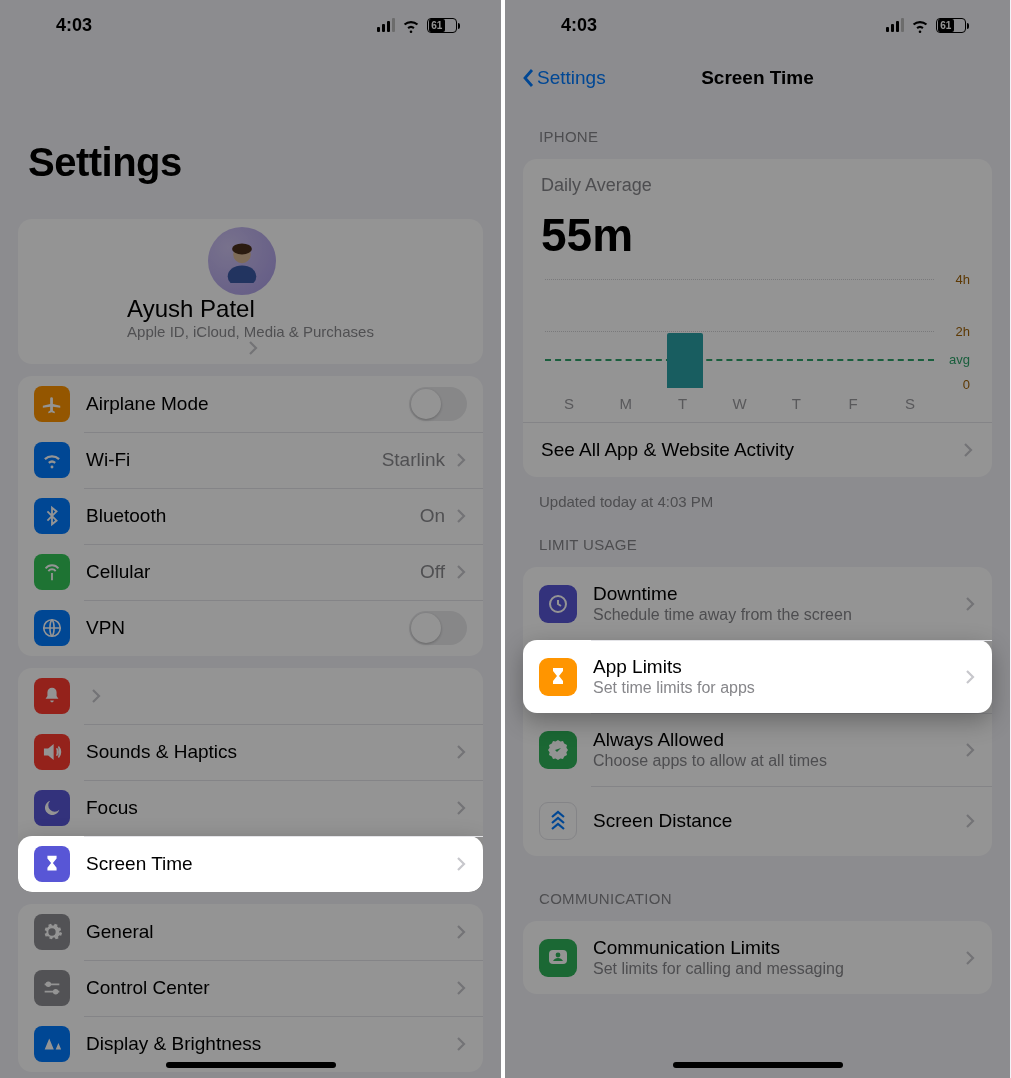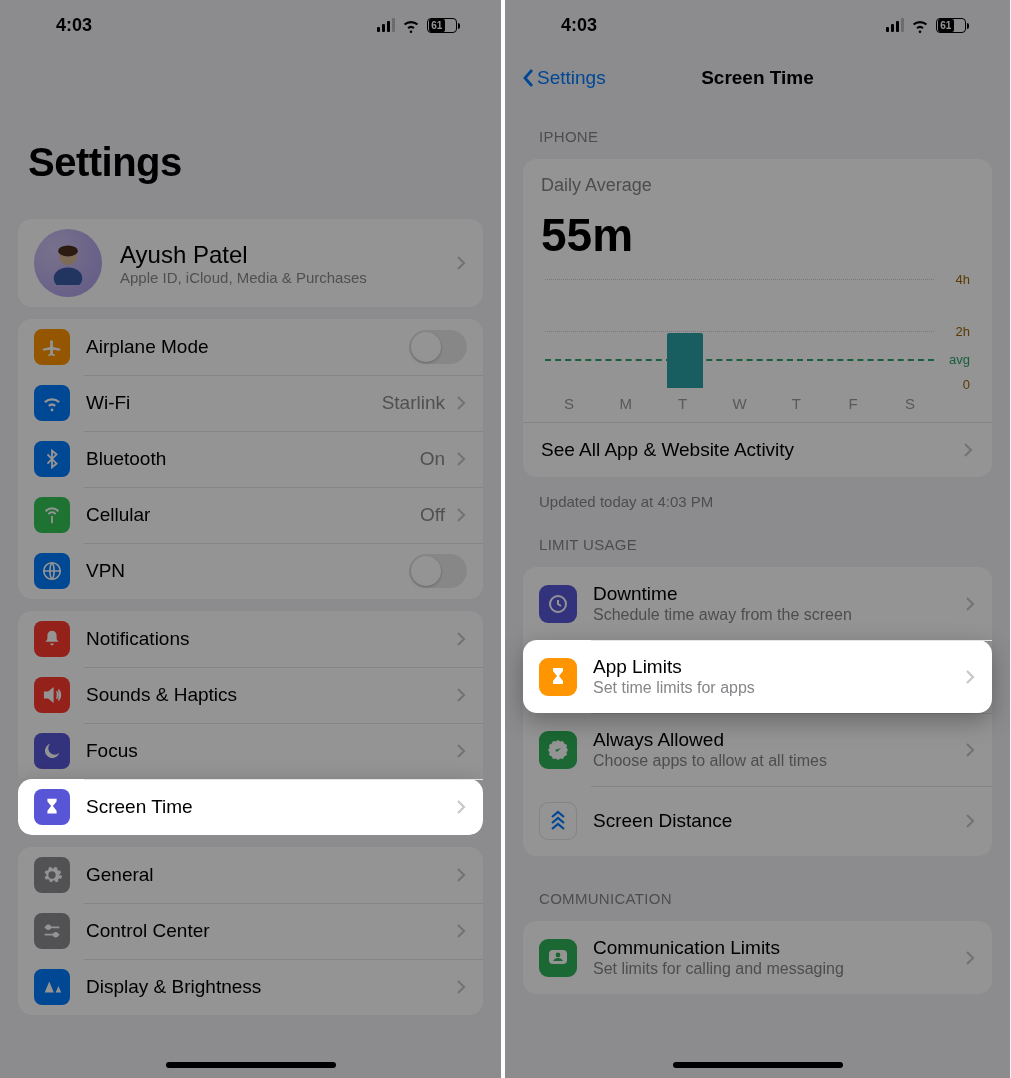--- a/index.html
+++ b/index.html
@@ -88,21 +88,21 @@
   .row-label { font-size: 19px; flex: 1; }
   .row-sub { color: #8a8a8e; font-size: 15px; }
   .row-value { color: #8a8a8e; font-size: 19px; margin-right: 6px;}
   .chevron { color: #c7c7cc; margin-left: 4px;}
   .chevron svg { width: 12px; height: 16px; display:block;}
   .toggle {
     width: 58px; height: 34px; background: #e9e9eb; border-radius: 17px; position: relative;
   }
   .toggle::after{content:"";position:absolute;width:30px;height:30px;background:#fff;border-radius:50%;top:2px;left:2px;box-shadow:0 1px 3px rgba(0,0,0,.25);}
 
-  .profile-row { min-height: 88px; }
+  .profile-row { min-height: 88px; flex-direction: column; }
   .avatar {
     width: 68px; height: 68px; border-radius: 50%;
     background: radial-gradient(circle at 30% 30%, #cfc4f2, #a99be6);
     margin-right: 18px; flex:none; display:flex; align-items:center; justify-content:center;
   }
   .profile-name { font-size: 24px; font-weight: 500; }
 
   .home-indicator {
     position: absolute; bottom: 10px; left: 50%; transform: translateX(-50%);
     width: 170px; height: 6px; background: #000; border-radius: 3px; z-index:20;
@@ -265,21 +265,20 @@
     </div>
   </div>
 
   <div class="group">
     <div class="row">
       <div class="icon-box" style="background:#ff3b30">
           <svg viewBox="0 0 24 24" fill="#fff">
             <path d="M12 3a5 5 0 015 5v4l2 3H5l2-3V8a5 5 0 015-5zm-2 14h4a2 2 0 01-4 0z"></path>
           </svg>
         </div>
-      <span class="row-label">Notifications</span>
       <span class="chevron">
           <svg viewBox="0 0 10 16" fill="none" stroke="currentColor" stroke-width="2.2">
             <path d="M2 2l6 6-6 6"></path>
           </svg>
         </span>
     </div>
     <div class="row">
       <div class="icon-box" style="background:#ff3b30">
           <svg viewBox="0 0 24 24" fill="#fff">
             <path d="M4 9v6h4l5 4V5L8 9zM17 8a6 6 0 010 8M19 6a9 9 0 010 12" stroke="#fff" stroke-width="1.6" fill="#fff"></path>

